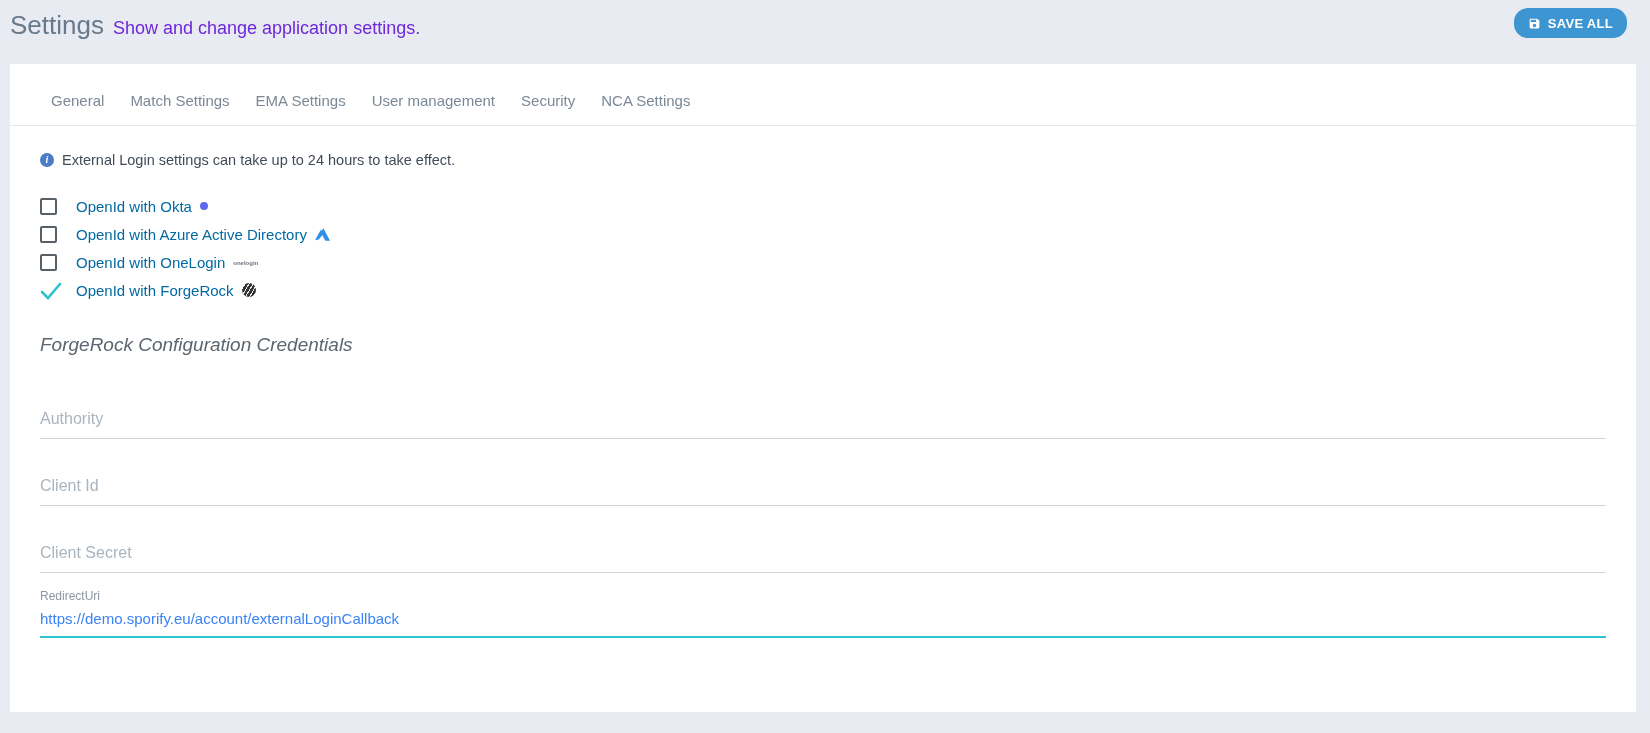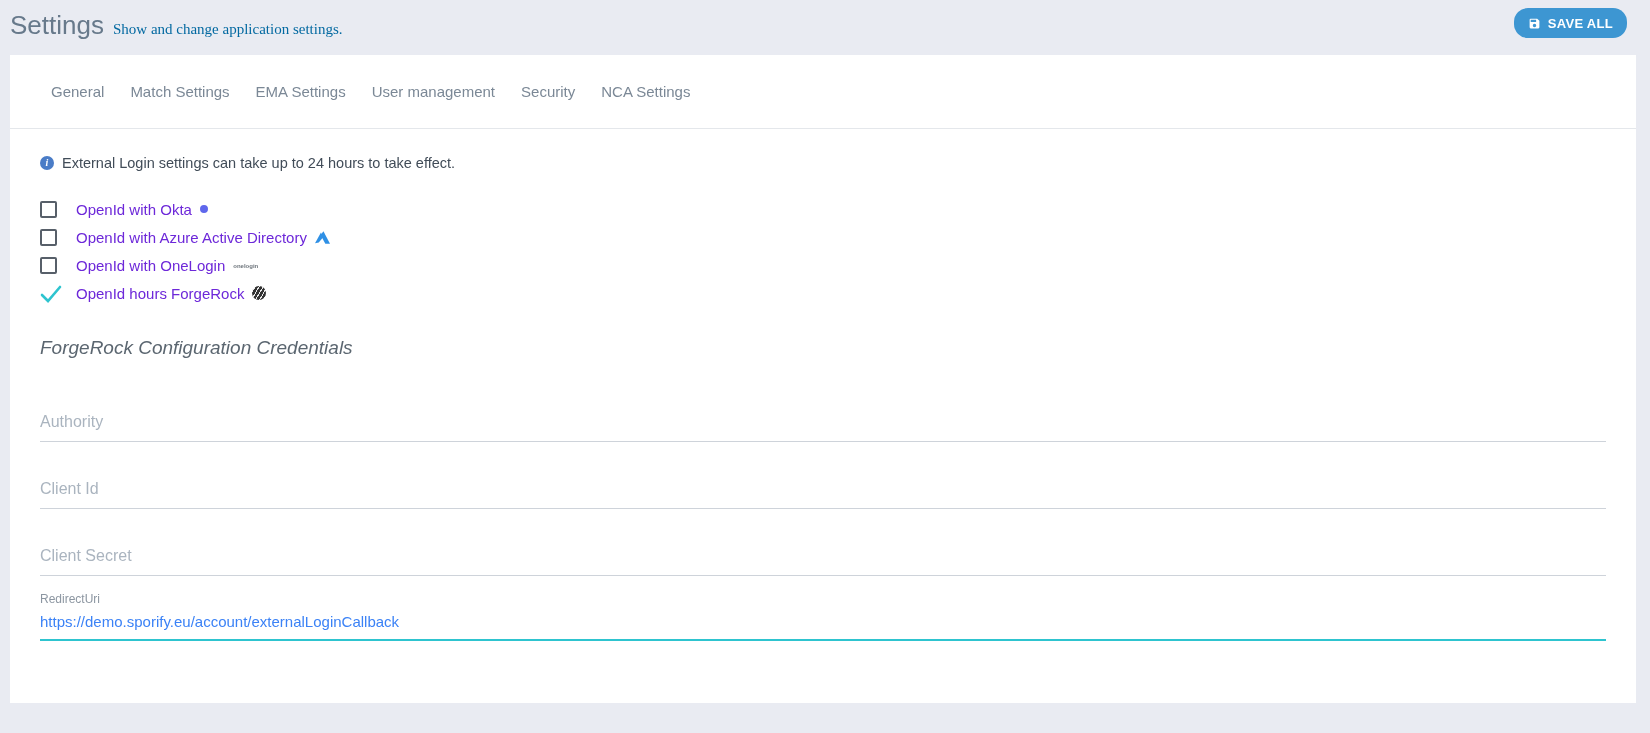--- a/index.html
+++ b/index.html
@@ -7,37 +7,37 @@
   body {
     width:1650px; height:733px;
     background:#e9ebf2;
     font-family:"Liberation Sans", sans-serif;
     color:#414c58;
     overflow:hidden;
   }
   
   .page-header {
     display:flex; justify-content:space-between; align-items:flex-start;
-    padding:8px 23px 0 10px; height:55px;
+    padding:8px 23px 0 10px; height:64px;
   }
   .title-wrap { display:flex; align-items:baseline; gap:9px; padding-top:2px; }
   .page-title { font-size:26px; color:#67798b; font-weight:normal; margin:0; }
-  .page-subtitle { font-size:15px; color:#0369a1;font-family:Liberation Serif, serif; }
+  .page-subtitle { font-size:18px; color:#6d28d9; }
   .save-btn {
     background:#3d96d2; color:#fff; border:none; border-radius:14px;
     font-size:13px; font-weight:bold; letter-spacing:.3px;
     padding:0 14px; height:30px; display:flex; align-items:center; gap:7px;
     cursor:pointer; font-family:"Liberation Sans", sans-serif;
   }
   
   .card {
     margin:0 14px 0 10px; background:#fff; height:648px; overflow:hidden;
   }
   .tabs {
-    display:flex; padding:16px 0 12px 28px;
+    display:flex; padding:16px 0 0 28px;
     border-bottom:1px solid #e4e7eb;
   }
   .tab {
     padding:12px 13px 12px; font-size:15px; color:#7b8896;
     border-bottom:4px solid transparent; cursor:pointer; white-space:nowrap;
   }
   .tab.active { color:#414c58; border-bottom-color:#2ec4cf; }
   .content { padding:0 30px; }
   
   .notice { margin-top:26px; display:flex; align-items:center; gap:8px; font-size:14.5px; color:#414c58; }
@@ -49,21 +49,21 @@
   
   .providers { margin-top:24px; }
   .provider-row { display:flex; align-items:center; height:28px; }
   .checkbox {
     width:17px; height:17px; border:2px solid #575f69; border-radius:2px;
     background:#fff; margin-right:19px; position:relative; cursor:pointer; flex:0 0 17px;
   }
   .check { display:none; position:absolute; left:-2px; top:-2px; overflow:visible; }
   .provider-row.checked .checkbox { border-color:transparent; }
   .provider-row.checked .check { display:block; }
-  .provider-label { font-size:15px; color:#6d28d9; margin-right:8px; }
+  .provider-label { font-size:15px; color:#0369a1; margin-right:8px; }
   .p-icon { display:inline-flex; align-items:center; }
   .okta-ring {
     width:7px; height:7px; border:4px solid #5f67ec; border-radius:50%; display:inline-block;
   }
   .onelogin-mark { font-size:6px; color:#6f767d; font-weight:bold; letter-spacing:0; transform:translateY(1px); }
   .forgerock-ball {
     width:14px; height:14px; border-radius:50%; display:inline-block;
     background:repeating-linear-gradient(120deg,#333 0px,#333 2.5px,#e8e8e8 2.5px,#e8e8e8 3.5px);
   }
   
@@ -149,21 +149,21 @@
         <span class="provider-label">OpenId with OneLogin</span>
         <span class="p-icon onelogin-mark">onelogin</span>
       </div>
 
       <div class="provider-row checked">
         <span class="checkbox">
           <svg class="check" width="22" height="18" viewBox="0 0 22 18">
               <path d="M2 10 L8 16 L20 2" stroke="#2ec4cf" stroke-width="2.6" fill="none" stroke-linecap="round"></path>
             </svg>
         </span>
-        <span class="provider-label">OpenId hours ForgeRock</span>
+        <span class="provider-label">OpenId with ForgeRock</span>
         <span class="p-icon">
             <span class="forgerock-ball"></span>
           </span>
       </div>
 
     </div>
 
     <h2 class="section-title">ForgeRock Configuration Credentials</h2>
 
     <div class="field">

